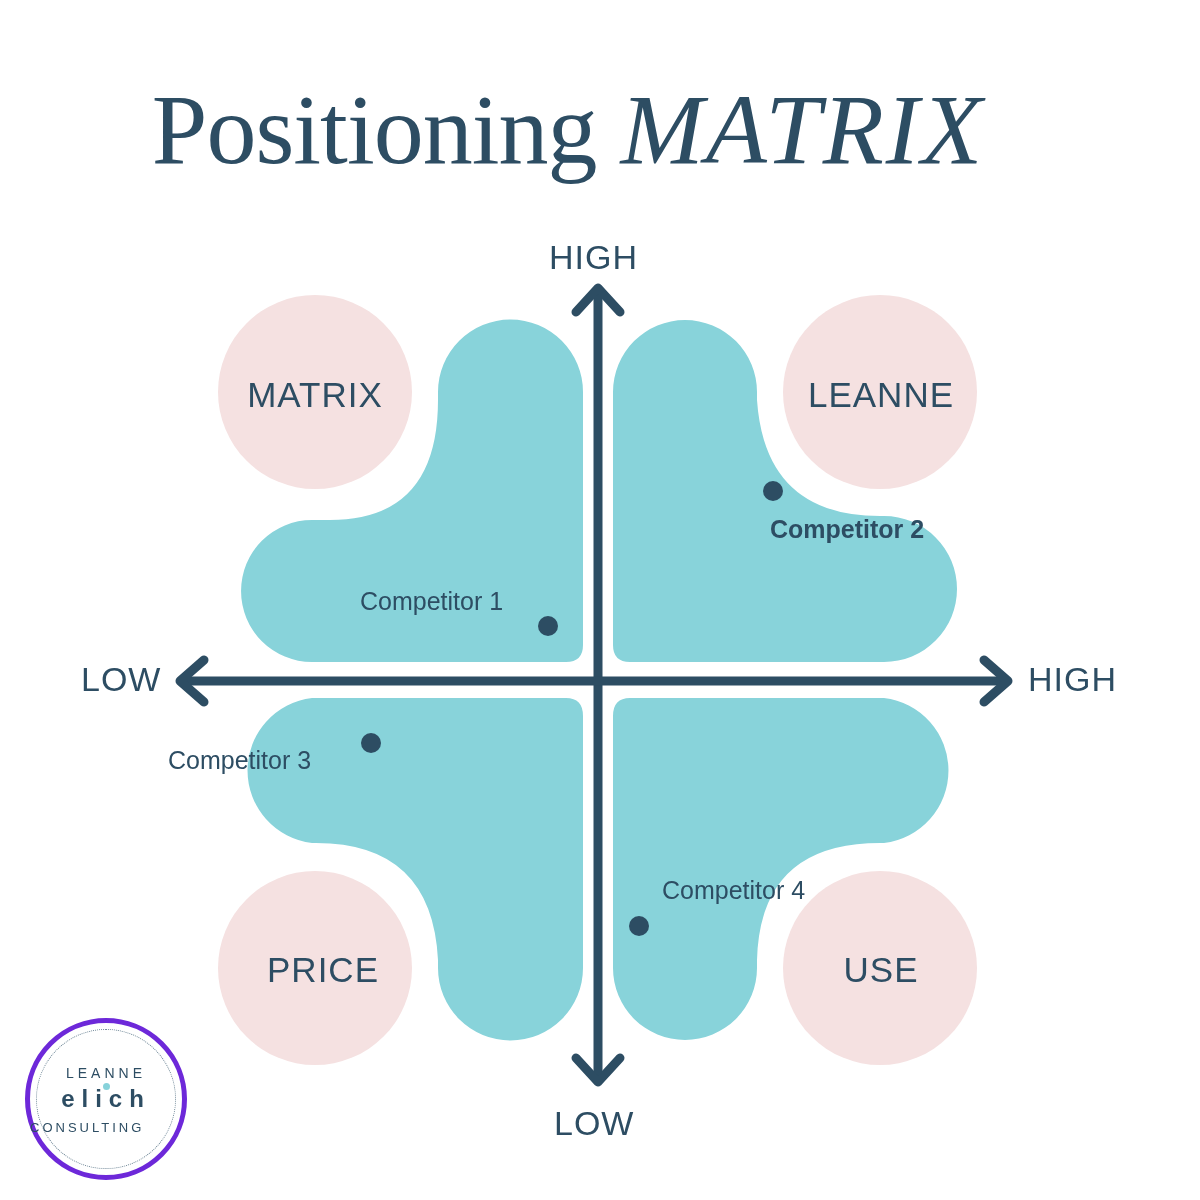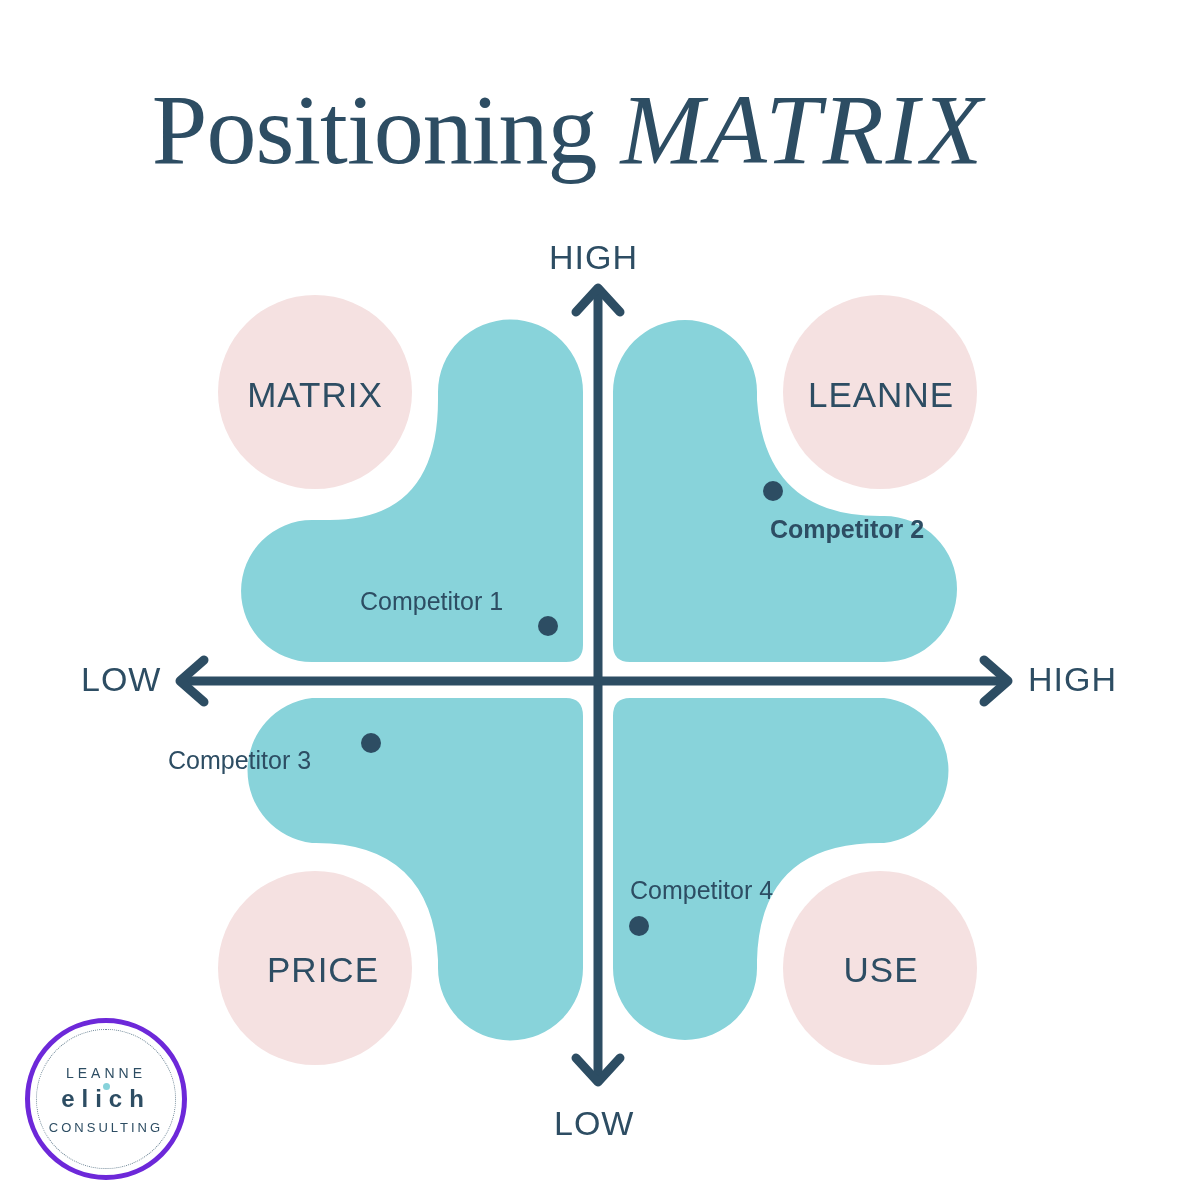--- a/index.html
+++ b/index.html
@@ -16,21 +16,21 @@
                     text-align: center; white-space: nowrap; transform: translate(-50%, -50%); }
     .comp-label { position: absolute; font-size: 25px; color: #2d4d63; white-space: nowrap; }
     .logo { position: absolute; left: 25px; top: 1018px; width: 162px; height: 162px;
             border-radius: 50%; border: 5px solid #6d28d9; box-sizing: border-box; background: #fff; }
     .logo-inner { position: absolute; left: 6px; top: 6px; right: 6px; bottom: 6px;
                   border-radius: 50%; border: 1px dotted #6f8797; }
     .logo-top { position: absolute; top: 42px; width: 100%; text-align: center; font-size: 14px;
                 letter-spacing: 4px; color: #2d4d63; }
     .logo-mid { position: absolute; top: 62px; width: 100%; text-align: center; font-size: 24px;
                 letter-spacing: 7px; font-weight: bold; color: #2d4d63; }
-    .logo-bot { position: absolute; top: 97px; width: 100%; text-align: center; font-size: 13px;
+    .logo-bot { position: absolute; top: 97px; width: 100%; font-size: 13px;
                 letter-spacing: 3px; color: #2d4d63; }
     .logo-dot { position: absolute; left: 73px; top: 60px; width: 7px; height: 7px; border-radius: 50%;
                 background: #87d2da; }
   </style>
 </head>
 <body>
 
 <div class="title">
   <span>Positioning</span>
   <span class="emph">MATRIX</span>
@@ -100,21 +100,21 @@
 <div class="axis-label" style="left:1028px; top:660px;">HIGH</div>
 
 <div class="circle-label" style="left:315px; top:395px;">MATRIX</div>
 <div class="circle-label" style="left:881px; top:395px;">LEANNE</div>
 <div class="circle-label" style="left:315px; top:970px;margin-left:8px;">PRICE</div>
 <div class="circle-label" style="left:881px; top:970px;">USE</div>
 
 <div class="comp-label" style="left:360px; top:587px;">Competitor 1</div>
 <div class="comp-label" style="left:770px; top:515px;font-weight:bold;">Competitor 2</div>
 <div class="comp-label" style="left:168px; top:746px;">Competitor 3</div>
-<div class="comp-label" style="left:630px; top:876px;text-align:center;">Competitor 4</div>
+<div class="comp-label" style="left:662px; top:876px;text-align:center;">Competitor 4</div>
 
 <div class="logo">
   <div class="logo-inner"></div>
   <div class="logo-top">LEANNE</div>
   <div class="logo-dot"></div>
   <div class="logo-mid">elich</div>
   <div class="logo-bot">CONSULTING</div>
 </div>
 
 </body></html>

